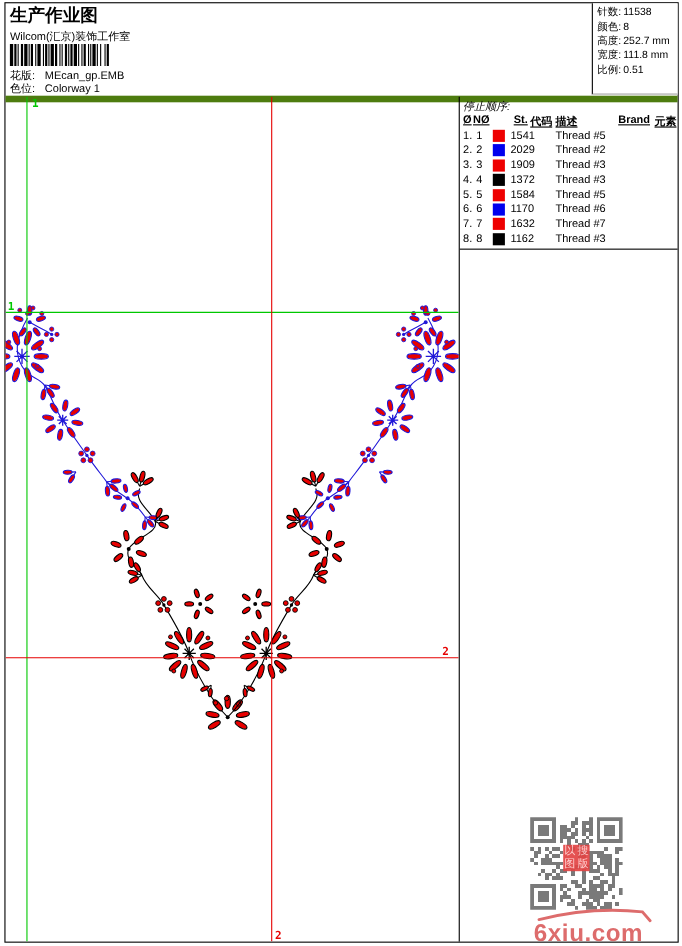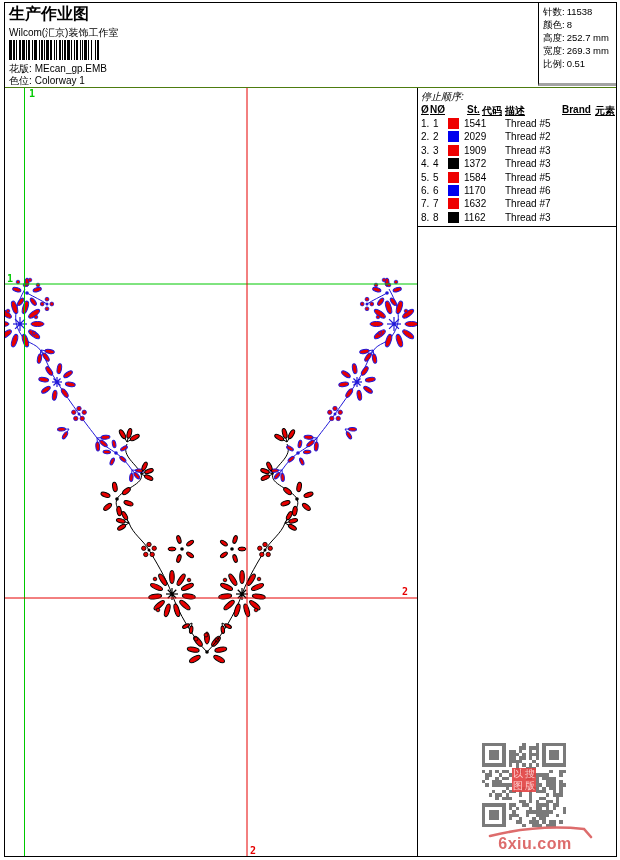--- a/index.html
+++ b/index.html
@@ -3,29 +3,29 @@
 <meta charset="utf-8">
 <style>
   html,body{margin:0;padding:0;}
   body{
     width:620px;height:860px;background:#fff;position:relative;overflow:hidden;
     font-family:"Liberation Sans",sans-serif;color:#000;
     -webkit-font-smoothing:none;
   }
   .page{position:absolute;left:4px;top:2px;width:611px;height:853px;border:1px solid #000;background:#fff;}
   
-  .header{position:absolute;left:0;top:0;right:0;height:84px;border-bottom:1px solid #4d7c0f;}
+  .header{position:absolute;left:0;top:0;right:0;height:84px;border-bottom:6px solid #4d7c0f;}
   .title{position:absolute;left:4px;top:1px;font-size:16px;font-weight:bold;white-space:nowrap;}
   .subtitle{position:absolute;left:4px;top:23px;font-size:10px;white-space:nowrap;}
   .barcode{position:absolute;left:4px;top:37px;width:142px;height:20px;display:flex;align-items:stretch;}
   .barcode .bar{height:100%;}
   .hline{position:absolute;left:4px;font-size:10px;white-space:nowrap;}
-  .hline .lbl{margin-right:3px;text-align:right;}
+  .hline .lbl{margin-right:9px;text-align:right;}
   
-  .infobox{position:absolute;right:0;top:0;width:78px;height:83px;border-left:1px solid #000;border-bottom:3px solid #a3a3a3;box-sizing:border-box;padding:2px 0 0 4px;background:#fff;}
+  .infobox{position:absolute;right:0;top:0;width:78px;height:83px;border-left:1px solid #000;border-bottom:1px solid #a3a3a3;box-sizing:border-box;padding:2px 0 0 4px;background:#fff;}
   .info-row{font-size:9.5px;line-height:13px;white-space:nowrap;}
   .info-row .lbl{margin-right:2px;}
   
   .content{position:absolute;left:0;top:85px;right:0;bottom:0;}
   .design-area{position:absolute;left:0;top:0;width:412px;height:100%;border-right:1px solid #000;box-sizing:content-box;}
   .design-area svg{position:absolute;left:0;top:0;}
   .right-panel{position:absolute;left:413px;top:0;right:0;bottom:0;}
   
   .stop-table{position:absolute;left:0;top:0;right:0;height:138px;border-bottom:1px solid #000;font-size:10px;}
   .stop-title{position:absolute;left:3px;top:2px;white-space:nowrap;font-style:italic;}
@@ -38,21 +38,21 @@
   .t-row .chip{position:absolute;left:30px;top:1px;width:11px;height:11px;}
   .t-row .code{position:absolute;left:46px;top:1px;}
   .t-row .desc{position:absolute;left:87px;top:1px;}
   
   .qr{position:absolute;left:64px;top:655px;width:84px;height:84px;}
   .stamp{position:absolute;left:30px;top:25px;width:24px;height:24px;background:#e24444;opacity:.92;
          display:grid;grid-template-columns:12px 12px;grid-template-rows:12px 12px;
          color:#ffc9c9;font-size:10px;line-height:12px;text-align:center;}
   .wm{position:absolute;left:50px;top:735px;width:134px;text-align:center;}
   .wm svg{display:block;margin:0 auto;}
-  .wm .site{font-size:16px;font-weight:bold;color:#dd6c6c;letter-spacing:.5px;white-space:nowrap;margin-top:-4px;}
+  .wm .site{font-size:22px;font-weight:bold;color:#dd6c6c;letter-spacing:.5px;white-space:nowrap;margin-top:-4px;}
 </style>
 </head>
 <body>
 
 <div class="page">
 
   <div class="header">
     <div class="title">生产作业图</div>
     <div class="subtitle">Wilcom(汇京)装饰工作室</div>
     <div class="barcode" id="barcode">
@@ -121,21 +121,21 @@
     </div>
     <div class="hline" style="top:71px">
       <span class="lbl">色位:</span><span>Colorway 1</span>
     </div>
   </div>
 
   <div class="infobox" id="infobox">
       <div class="info-row"><span class="lbl">针数:</span><span>11538</span></div>
       <div class="info-row"><span class="lbl">颜色:</span><span>8</span></div>
       <div class="info-row"><span class="lbl">高度:</span><span>252.7 mm</span></div>
-      <div class="info-row"><span class="lbl">宽度:</span><span>269.3 mm</span></div>
+      <div class="info-row"><span class="lbl">宽度:</span><span>111.8 mm</span></div>
       <div class="info-row"><span class="lbl">比例:</span><span>0.51</span></div>
     </div>
 
   <div class="content">
 
     <div class="design-area" id="design-area">
         <svg width="412" height="768" viewBox="5 87 412 768">
           <g>
             <g id="garland-left">
               <path d="M25,288 C16,304 12,318 20,332 C27,344 35,341 41,350 C48,362 50,371 57,381 C64,392 72,403 79,413 C86,423 91,429 97,437 C104,445 110,448 116,452 C123,457 127,462 132,469" fill="none" stroke="#2018d8" stroke-width="1"></path>

